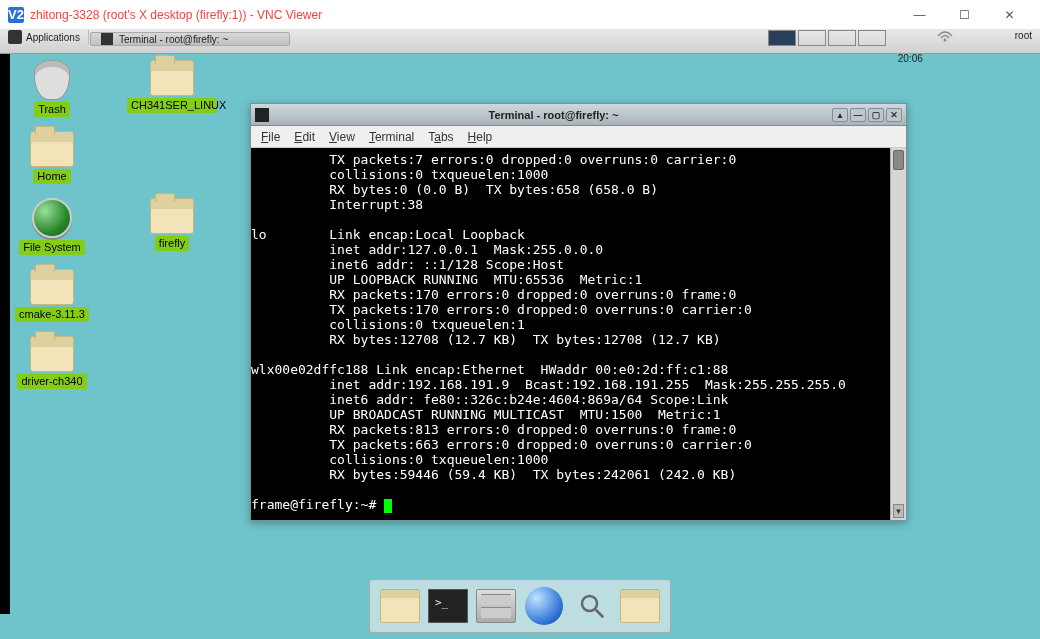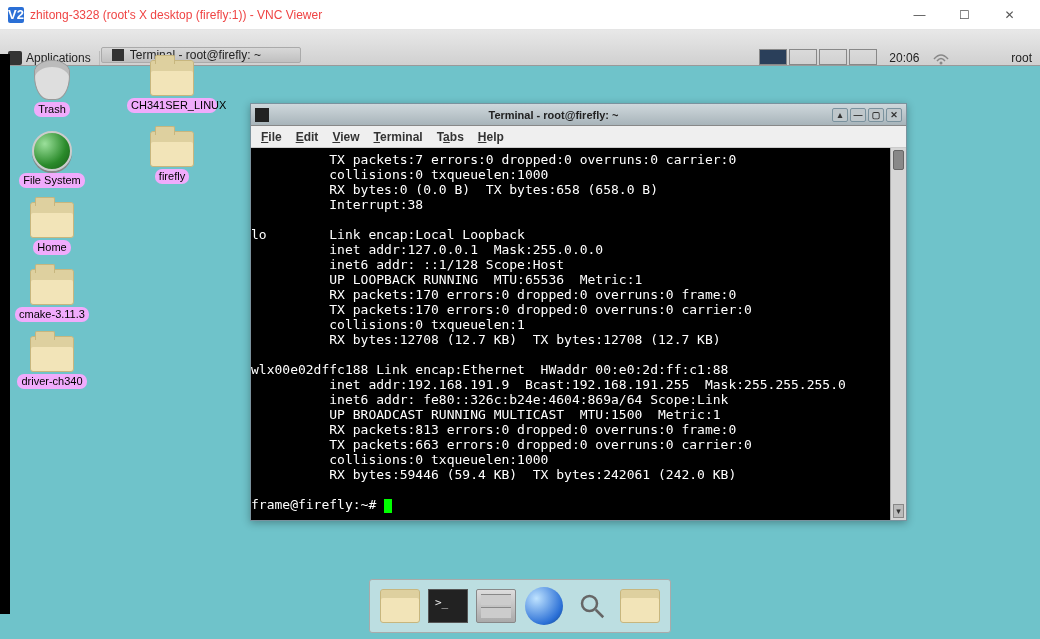--- a/index.html
+++ b/index.html
@@ -9,21 +9,21 @@
   .vnc-titlebar { height: 30px; background: #fff; display: flex; align-items: center; padding: 0 8px; border-bottom: 1px solid #e5e5e5; }
   .vnc-icon { width: 16px; height: 16px; background: #2a6fd6; color: #fff; font-size: 13px; font-weight: bold; display: flex; align-items: center; justify-content: center; margin-right: 6px; border-radius: 2px; }
   .vnc-title { flex: 1; color: #ef4444; font-size: 12px; }
   .vnc-controls { display: flex; }
   .vnc-btn { width: 45px; height: 28px; display: flex; align-items: center; justify-content: center; color: #555; }
 
   
   .remote { position: relative; width: 1040px; height: 609px; background: #6fc3ca; overflow: hidden; }
 
   
-  .top-panel { position: absolute; top: 0; left: 0; right: 0; height: 36px; background: linear-gradient(to bottom,#e8e8e8,#d0d0d0); border-bottom: 1px solid #999; display: flex; align-items: flex-end; font-size: 12px; color: #222; }
+  .top-panel { position: absolute; top: 0; left: 0; right: 0; height: 24px; background: linear-gradient(to bottom,#e8e8e8,#d0d0d0); border-bottom: 1px solid #999; display: flex; align-items: flex-start; font-size: 10px; color: #222; }
   .apps-btn { display: flex; align-items: center; padding: 0 8px; gap: 4px; border-right: 1px solid #bbb; }
   .apps-icon { width: 14px; height: 14px; background: #333; display:inline-block; border-radius:2px; }
   .task-tab { display: flex; align-items: center; gap: 6px; padding: 0 10px; background: linear-gradient(to bottom,#d8d8d8,#c0c0c0); border: 1px solid #aaa; margin: 2px 1px; border-radius: 2px; min-width: 200px; }
   .task-tab .mini { width: 12px; height: 12px; background: #333; }
   .panel-spacer { flex: 1; }
   .tray { display: flex; align-items: center; gap: 2px; padding: 0 4px; }
   .tray-box { width: 28px; height: 16px; border: 1px solid #888; background: #2a3f5a; }
   .tray-box.empty { background: transparent; }
   .clock { padding: 0 8px; display:flex; align-items:center;margin-top:23px; }
   .net-icon { width: 16px; height: 12px; margin: 0 6px; display:flex; align-items:center; }
@@ -33,30 +33,30 @@
   .left-sliver { position:absolute; left:0; top:24px; width:10px; height:560px; background:#000; color:#aaa; font-family:monospace; font-size:9px; line-height:10px; overflow:hidden; padding-top:4px;}
 
   
   .desktop-icons { position: absolute; top: 30px; left: 12px; display: flex; flex-direction: column; gap: 14px; }
   .icon-row { display: flex; gap: 40px; }
   .desktop-icon { width: 80px; display: flex; flex-direction: column; align-items: center; gap: 2px; cursor: default; }
   .folder-glyph { width: 44px; height: 36px; background: #f2e4b8; border: 1px solid #c7b67e; border-radius: 3px; position: relative; box-shadow: inset 0 10px 0 #ded09f; }
   .folder-glyph::before { content:""; position:absolute; top:-6px; left:4px; width:18px; height:8px; background:#ded09f; border-radius:2px 2px 0 0; border:1px solid #c7b67e; border-bottom:none;}
   .trash-glyph { width: 36px; height: 40px; background: #dedede; border: 1px solid #999; border-radius: 50% 50% 40% 40% / 30% 30% 60% 60%; box-shadow: inset 0 6px 0 #bbb; }
   .fs-glyph { width: 40px; height: 40px; background: radial-gradient(circle at 30% 30%, #9be09b,#2a8a2a 60%,#175a17); border-radius:50%; border:2px solid #ccc; box-shadow: 0 2px 0 #888;}
-  .desktop-icon .label { background: #f0abfc; color: #000; font-size: 11px; padding: 1px 4px; border-radius: 7px; text-align: center; max-width: 90px; line-height: 13px; }
+  .desktop-icon .label { background: #84cc16; color: #000; font-size: 11px; padding: 1px 4px; border-radius: 2px; text-align: center; max-width: 90px; line-height: 13px; }
 
   
   .term-window { position: absolute; top: 73px; left: 250px; width: 657px; border: 1px solid #7a929e; box-shadow: 0 2px 8px rgba(0,0,0,.3); background: #e8e8e8; }
   .term-titlebar { height: 22px; background: linear-gradient(to bottom,#cfd8dc,#a8b4ba); display: flex; align-items: center; padding: 0 4px; font-size: 11px; color: #222; font-weight: bold; border-bottom: 1px solid #888; }
   .term-title-icon { width: 14px; height: 14px; background: #222; margin-right: 6px; }
   .term-title-text { flex: 1; text-align: center; }
   .term-win-btns { display: flex; gap: 2px; }
   .term-win-btn { width: 16px; height: 14px; background: #bfc7cb; border: 1px solid #7a929e; border-radius: 2px; font-size: 9px; display:flex; align-items:center; justify-content:center; color:#333;}
-  .term-menubar { height: 22px; background: #efefef; display: flex; align-items: center; gap: 14px; padding: 0 10px; font-size: 12px; color: #333; border-bottom: 1px solid #ccc; font-weight: bold;}
+  .term-menubar { height: 22px; background: #efefef; display: flex; align-items: center; gap: 14px; padding: 0 10px; font-size: 12px; color: #333; border-bottom: 1px solid #ccc;}
   .term-menu-item span.ul { text-decoration: underline; }
   .term-body { position: relative; background: #000; height: 372px; display:flex; }
   .term-text { flex:1; color: #fff; font-family: "DejaVu Sans Mono", Menlo, Consolas, monospace; font-size: 13px; line-height: 15px; white-space: pre; padding: 4px 0; overflow: hidden; }
   .term-scrollbar { width: 16px; background: #d6d6d6; border-left:1px solid #aaa; position:relative;}
   .term-scroll-thumb { position:absolute; left:2px; right:2px; top:2px; height:20px; background:#888; border:1px solid #666; border-radius:2px;}
   .term-scroll-btn { position:absolute; left:2px; right:2px; height:14px; background:#bbb; border:1px solid #888; display:flex; align-items:center; justify-content:center; font-size:9px; color:#333;}
   .term-scroll-btn.down { bottom:2px; }
   .cursor-block { display:inline-block; width:8px; height:14px; background:#0f0; vertical-align:middle; }
 
   
@@ -122,32 +122,32 @@
         <div class="trash-glyph"></div>
         <div class="label">Trash</div>
       </div>
       <div class="desktop-icon">
         <div class="folder-glyph"></div>
         <div class="label">CH341SER_LINUX</div>
       </div>
     </div>
     <div class="icon-row">
       <div class="desktop-icon">
+        <div class="folder-glyph"></div>
+        <div class="label">Home</div>
+      </div>
+    </div>
+    <div class="icon-row">
+      <div class="desktop-icon">
         <div class="fs-glyph"></div>
         <div class="label">File System</div>
       </div>
       <div class="desktop-icon">
         <div class="folder-glyph"></div>
         <div class="label">firefly</div>
-      </div>
-    </div>
-    <div class="icon-row">
-      <div class="desktop-icon">
-        <div class="folder-glyph"></div>
-        <div class="label">Home</div>
       </div>
     </div>
     <div class="icon-row">
       <div class="desktop-icon">
         <div class="folder-glyph"></div>
         <div class="label">cmake-3.11.3</div>
       </div>
     </div>
     <div class="icon-row">
       <div class="desktop-icon">

